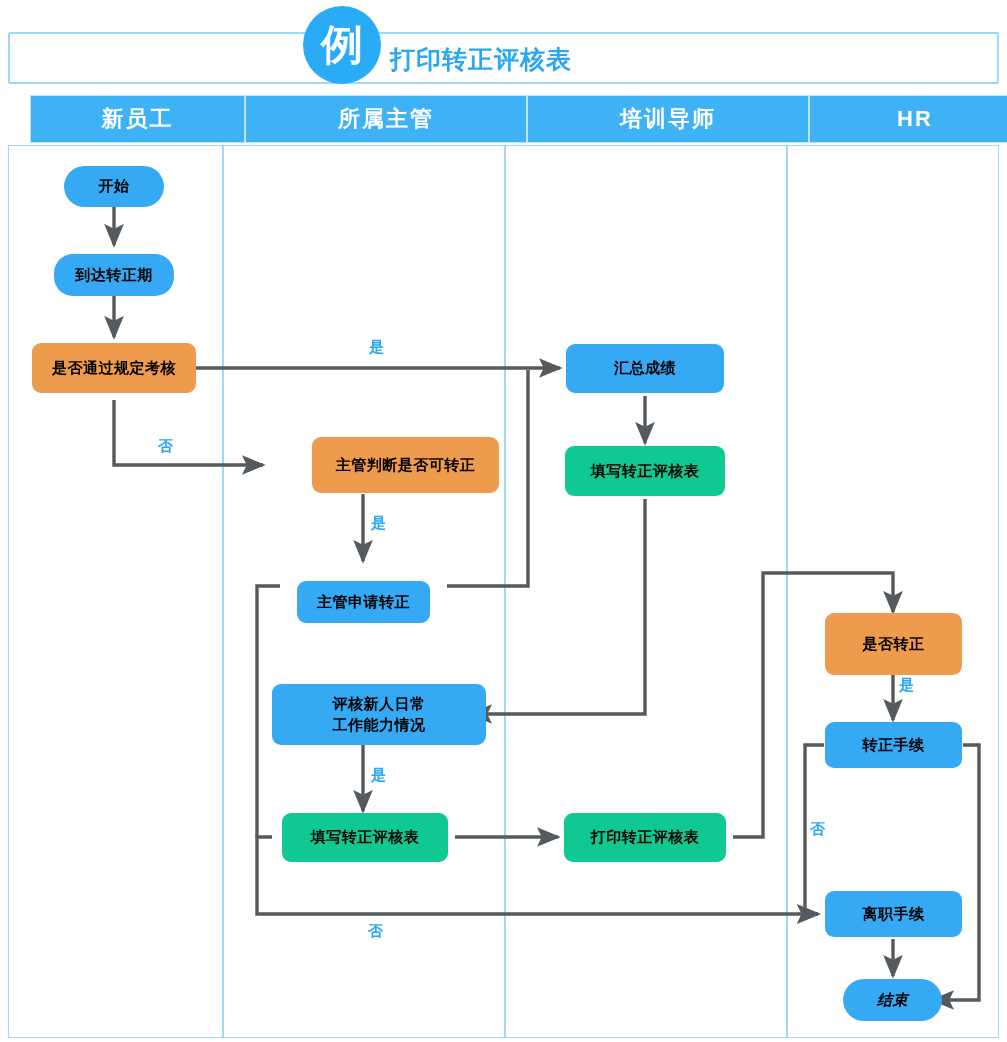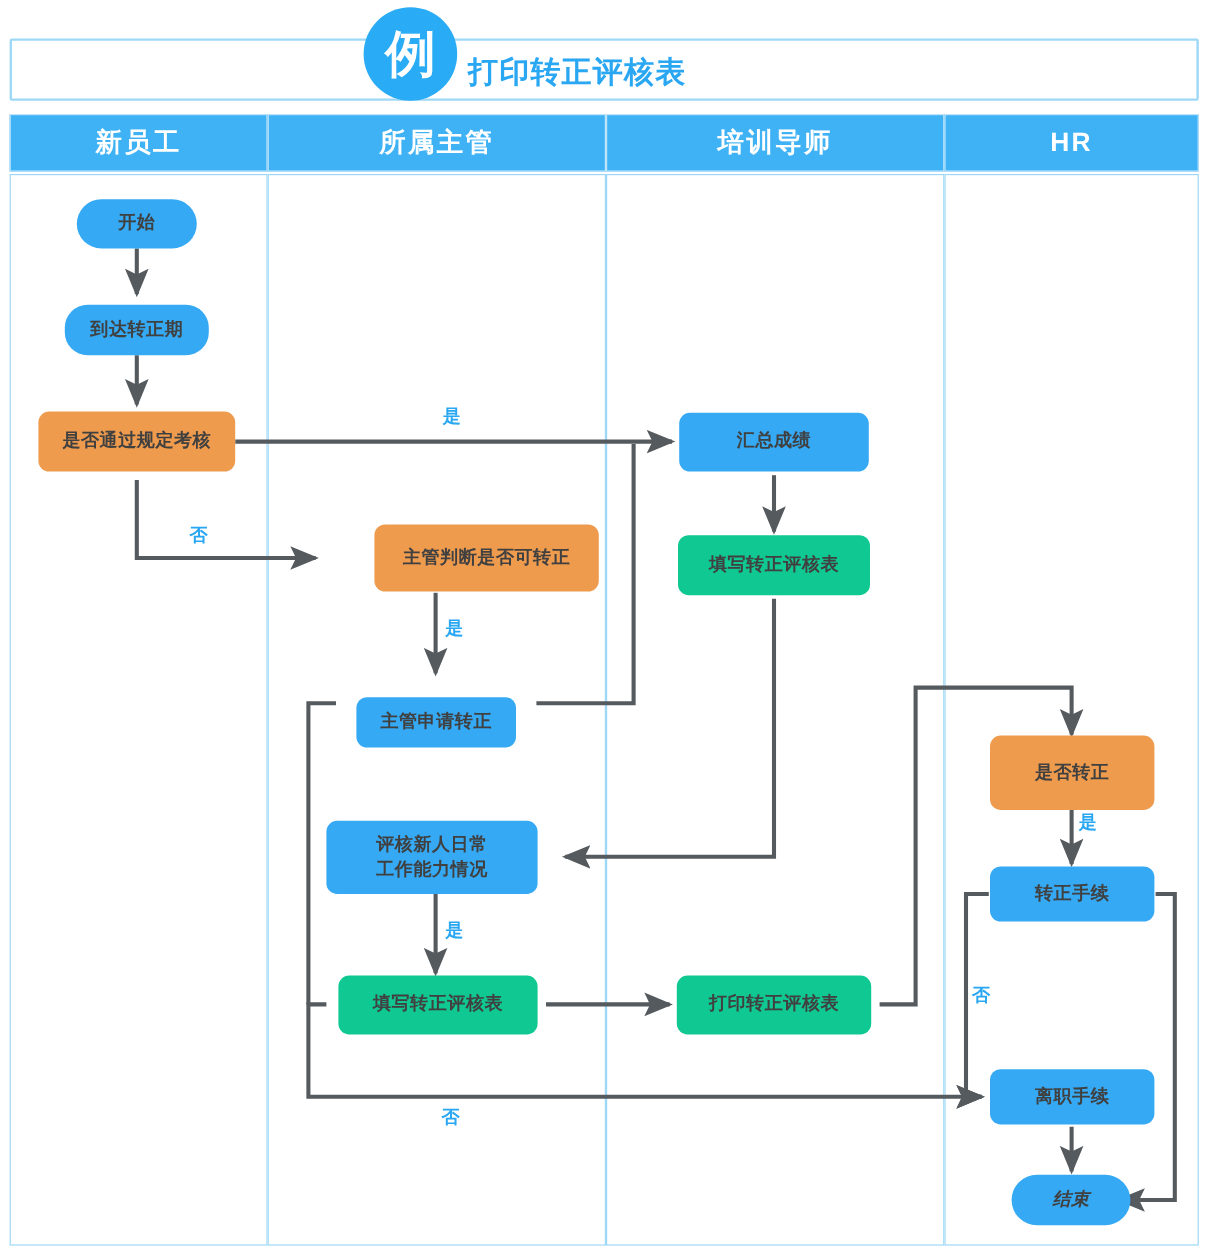--- a/index.html
+++ b/index.html
@@ -24,32 +24,32 @@
     position:absolute;left:303px;top:6px;width:78px;height:78px;border-radius:50%;
     background:#29ABF5;color:#fff;font-size:42px;font-weight:bold;
     display:flex;align-items:center;justify-content:center;
   }
 
   
   .lane-head{
     position:absolute;top:95px;height:48px;background:#3FB2F5;
     border:1px solid #bfe4fa;box-sizing:border-box;
     display:flex;align-items:center;justify-content:center;
-    color:#ffffff;font-size:22px;font-weight:bold;letter-spacing:2px;
+    color:#ffffff;font-size:22px;font-weight:bold;letter-spacing:2px;margin-left:22px;
   }
   .lane-body{
     position:absolute;top:145px;height:893px;background:#ffffff;
     border:1px solid #9ed8f7;box-sizing:border-box;
   }
 
   
   .node{
     position:absolute;box-sizing:border-box;
     display:flex;align-items:center;justify-content:center;text-align:center;
-    color:#404040;font-size:15px;font-weight:bold;line-height:1.35;
+    color:#000000;font-size:15px;font-weight:bold;line-height:1.35;
     border-radius:9px;z-index:5;letter-spacing:0.5px;
   }
   .n-blue{background:#35A9F4;}
   .n-orange{background:#EE9B4E;}
   .n-green{background:#10C891;}
   .n-round{border-radius:22px;}
 
   
   svg.links{position:absolute;left:0;top:0;width:1007px;height:1042px;z-index:2;}
   .lbl{
@@ -133,21 +133,21 @@
   <div class="node n-blue n-round" style="left:64px;top:166px;width:100px;height:41px;">开始</div>
 
   <div class="node n-blue" style="left:54px;top:254px;width:120px;height:42px;border-radius:19px;">到达转正期</div>
 
   <div class="node n-orange" style="left:32px;top:343px;width:164px;height:50px;">是否通过规定考核</div>
 
   <div class="node n-orange" style="left:270px;top:437px;width:187px;height:56px;margin-left:42px;">主管判断是否可转正</div>
 
   <div class="node n-blue" style="left:297px;top:565px;width:133px;height:42px;margin-top:16px;">主管申请转正</div>
 
-  <div class="node n-blue" style="left:272px;top:684px;width:176px;height:61px;white-space:pre-line;text-align:center;">评核新人日常
+  <div class="node n-blue" style="left:272px;top:684px;width:214px;height:61px;white-space:pre-line;text-align:center;">评核新人日常
 工作能力情况</div>
 
   <div class="node n-green" style="left:282px;top:813px;width:166px;height:49px;">填写转正评核表</div>
 
   <div class="node n-blue" style="left:566px;top:344px;width:158px;height:49px;">汇总成绩</div>
 
   <div class="node n-green" style="left:565px;top:446px;width:160px;height:50px;">填写转正评核表</div>
 
   <div class="node n-green" style="left:564px;top:813px;width:162px;height:49px;">打印转正评核表</div>
 

